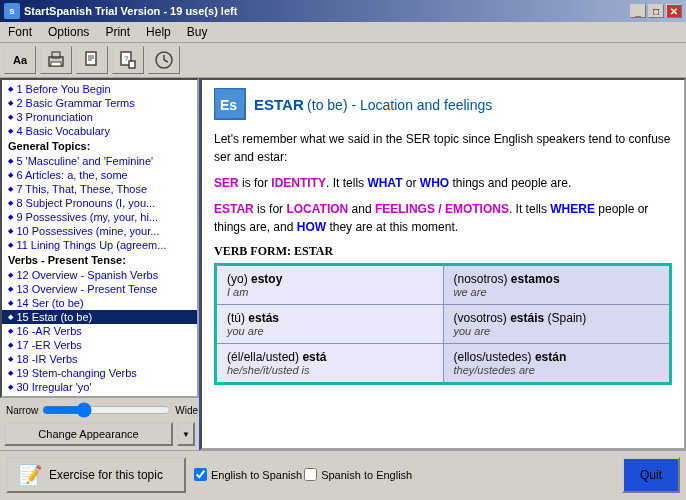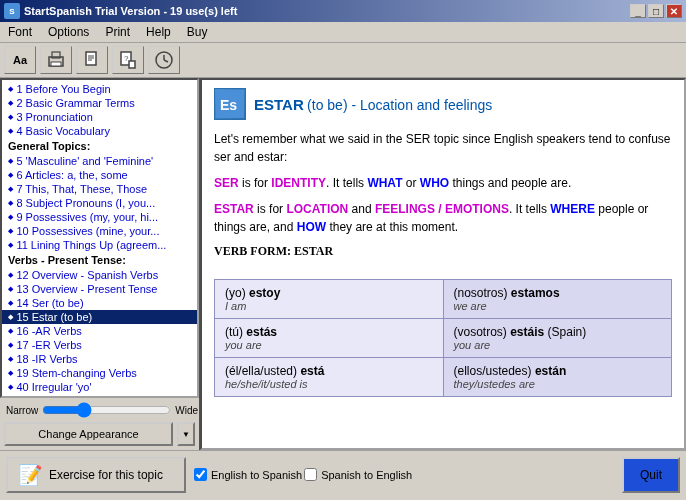--- a/index.html
+++ b/index.html
@@ -159,21 +159,21 @@
       background: linear-gradient(135deg, #4a90d9, #2c6fad);
       border: 1px solid #2c6fad;
       display: flex; align-items: center; justify-content: center;
       font-size: 16px;
     }
 
     .content-text { font-size: 12px; margin-bottom: 8px; line-height: 1.5; }
     .section-head { font-size: 12px; font-weight: bold; margin: 8px 0 4px 0; font-family: Liberation Serif, serif; }
 
     
-    .conj-table { border: 1px solid #14b8a6; width: 100%; border-collapse: collapse; margin-top: 20px; }
+    .conj-table { border: 3px solid #14b8a6; width: 100%; border-collapse: collapse; margin-top: 4px; }
     .conj-table td { padding: 6px 10px; vertical-align: top; border: 1px solid #9090c0; font-size: 12px; width: 50%; }
     .conj-table td:nth-child(odd) { background: #e8e8f8; }
     .conj-table td:nth-child(even) { background: #d8d8f0; }
     .verb-form { font-weight: bold; }
     .verb-translation { font-style: italic; color: #444; font-size: 11px; }
 
     
     .bottom-bar {
       background: #d4d0c8;
       border-top: 1px solid #a0a0a0;
@@ -282,21 +282,21 @@
           <div class="nav-item">11 Lining Things Up (agreem...</div>
           <div class="nav-section">Verbs - Present Tense:</div>
           <div class="nav-item">12 Overview - Spanish Verbs</div>
           <div class="nav-item">13 Overview - Present Tense</div>
           <div class="nav-item">14 Ser (to be)</div>
           <div class="nav-item selected">15 Estar (to be)</div>
           <div class="nav-item">16 -AR Verbs</div>
           <div class="nav-item">17 -ER Verbs</div>
           <div class="nav-item">18 -IR Verbs</div>
           <div class="nav-item">19 Stem-changing Verbs</div>
-          <div class="nav-item">40 Irregular 'yo'</div>
+          <div class="nav-item">30 Irregular 'yo'</div>
         </div>
       <div class="slider-area">
         <span>Narrow</span>
         <input type="range" class="slider" min="0" max="100" value="30" style="">
         <span>Wide</span>
       </div>
       <div class="appearance-area">
         <button class="appearance-btn">Change Appearance</button>
         <div class="dropdown-btn">▼</div>
       </div>

